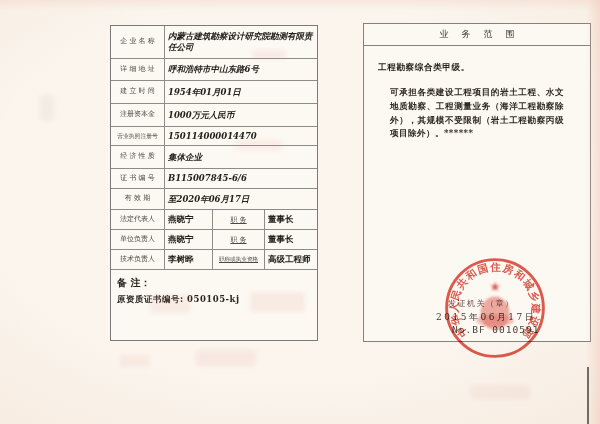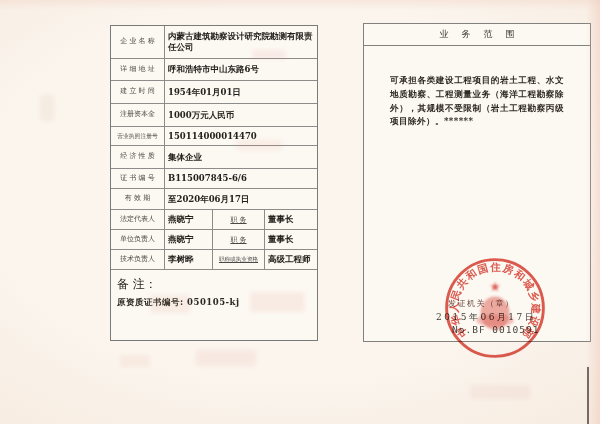--- a/index.html
+++ b/index.html
@@ -26,40 +26,40 @@
     width:54px;flex:0 0 54px;border-right:1px solid #8c8c8a;
     display:flex;align-items:center;justify-content:center;
     font-family:"DejaVu Sans","Liberation Sans",sans-serif;
     font-size:7px;color:#4c4a46;text-align:center;line-height:1.1;
     padding:0 1px;box-sizing:border-box;
   }
   .small-label .tlabel{font-size:5.8px;letter-spacing:0;}
   .tvalue{
     flex:1;display:flex;align-items:center;
     padding:1px 3px;box-sizing:border-box;
-    font-size:8.5px;font-weight:bold;color:#24211d;line-height:1.25;
+    font-size:8.5px;font-weight:bold;color:#24211d;line-height:1.25;font-style:italic;
   }
   .tname{
     flex:0 0 48px;display:flex;align-items:center;padding-left:3px;
     border-right:1px solid #8c8c8a;box-sizing:border-box;
     font-size:8.5px;font-weight:bold;color:#24211d;
   }
   .tsublabel{
     flex:0 0 52px;display:flex;align-items:center;justify-content:center;
     border-right:1px solid #8c8c8a;box-sizing:border-box;
     font-family:"DejaVu Sans","Liberation Sans",sans-serif;
     font-size:7px;color:#4c4a46;text-align:center;text-decoration:underline;
   }
   .tiny .tsublabel{font-size:5.6px;}
   .tsubvalue{
     flex:1;display:flex;align-items:center;padding-left:3px;
     font-size:8.5px;font-weight:bold;color:#24211d;
   }
   .notes-block{flex:1;border-top:1px solid #8c8c8a;padding:6px 6px;box-sizing:border-box;}
-  .notes-label{font-size:12px;font-weight:normal;color:#2a2622;}
+  .notes-label{font-size:10px;font-weight:bold;color:#2a2622;}
   .notes-line{font-size:8.5px;font-weight:bold;color:#2a2622;margin-top:4px;margin-left:0;letter-spacing:0.5px;}
   
   .scope-page{
     position:absolute;left:363px;top:23px;width:228px;height:319px;
     border:1.3px solid #83817d;background:#fcf8f2;box-sizing:border-box;
   }
   .scope-header{
     height:21px;border-bottom:1px solid #83817d;
     display:flex;align-items:center;justify-content:center;
     font-size:9px;color:#3a3733;letter-spacing:13px;text-indent:13px;
@@ -154,20 +154,21 @@
 
     <div class="notes-block">
       <div class="notes-label">备 注：</div>
       <div class="notes-line">原资质证书编号: 050105-kj</div>
     </div>
   </div>
 
   <div class="scope-page">
     <div class="scope-header">业务范围</div>
     <div class="scope-body">
+      <p class="scope-grade">工程勘察综合类甲级。</p>
       <p class="scope-text">可承担各类建设工程项目的岩土工程、水文地质勘察、工程测量业务（海洋工程勘察除外），其规模不受限制（岩土工程勘察丙级项目除外）。******</p>
     </div>
   </div>
 
   <div class="issuer-line">发证机关（章）</div>
   <div class="date-line">2015年06月17日</div>
   <div class="serial-line">No.BF 0010591</div>
 
   <svg class="stamp" viewBox="0 0 100 100">
     <defs>

